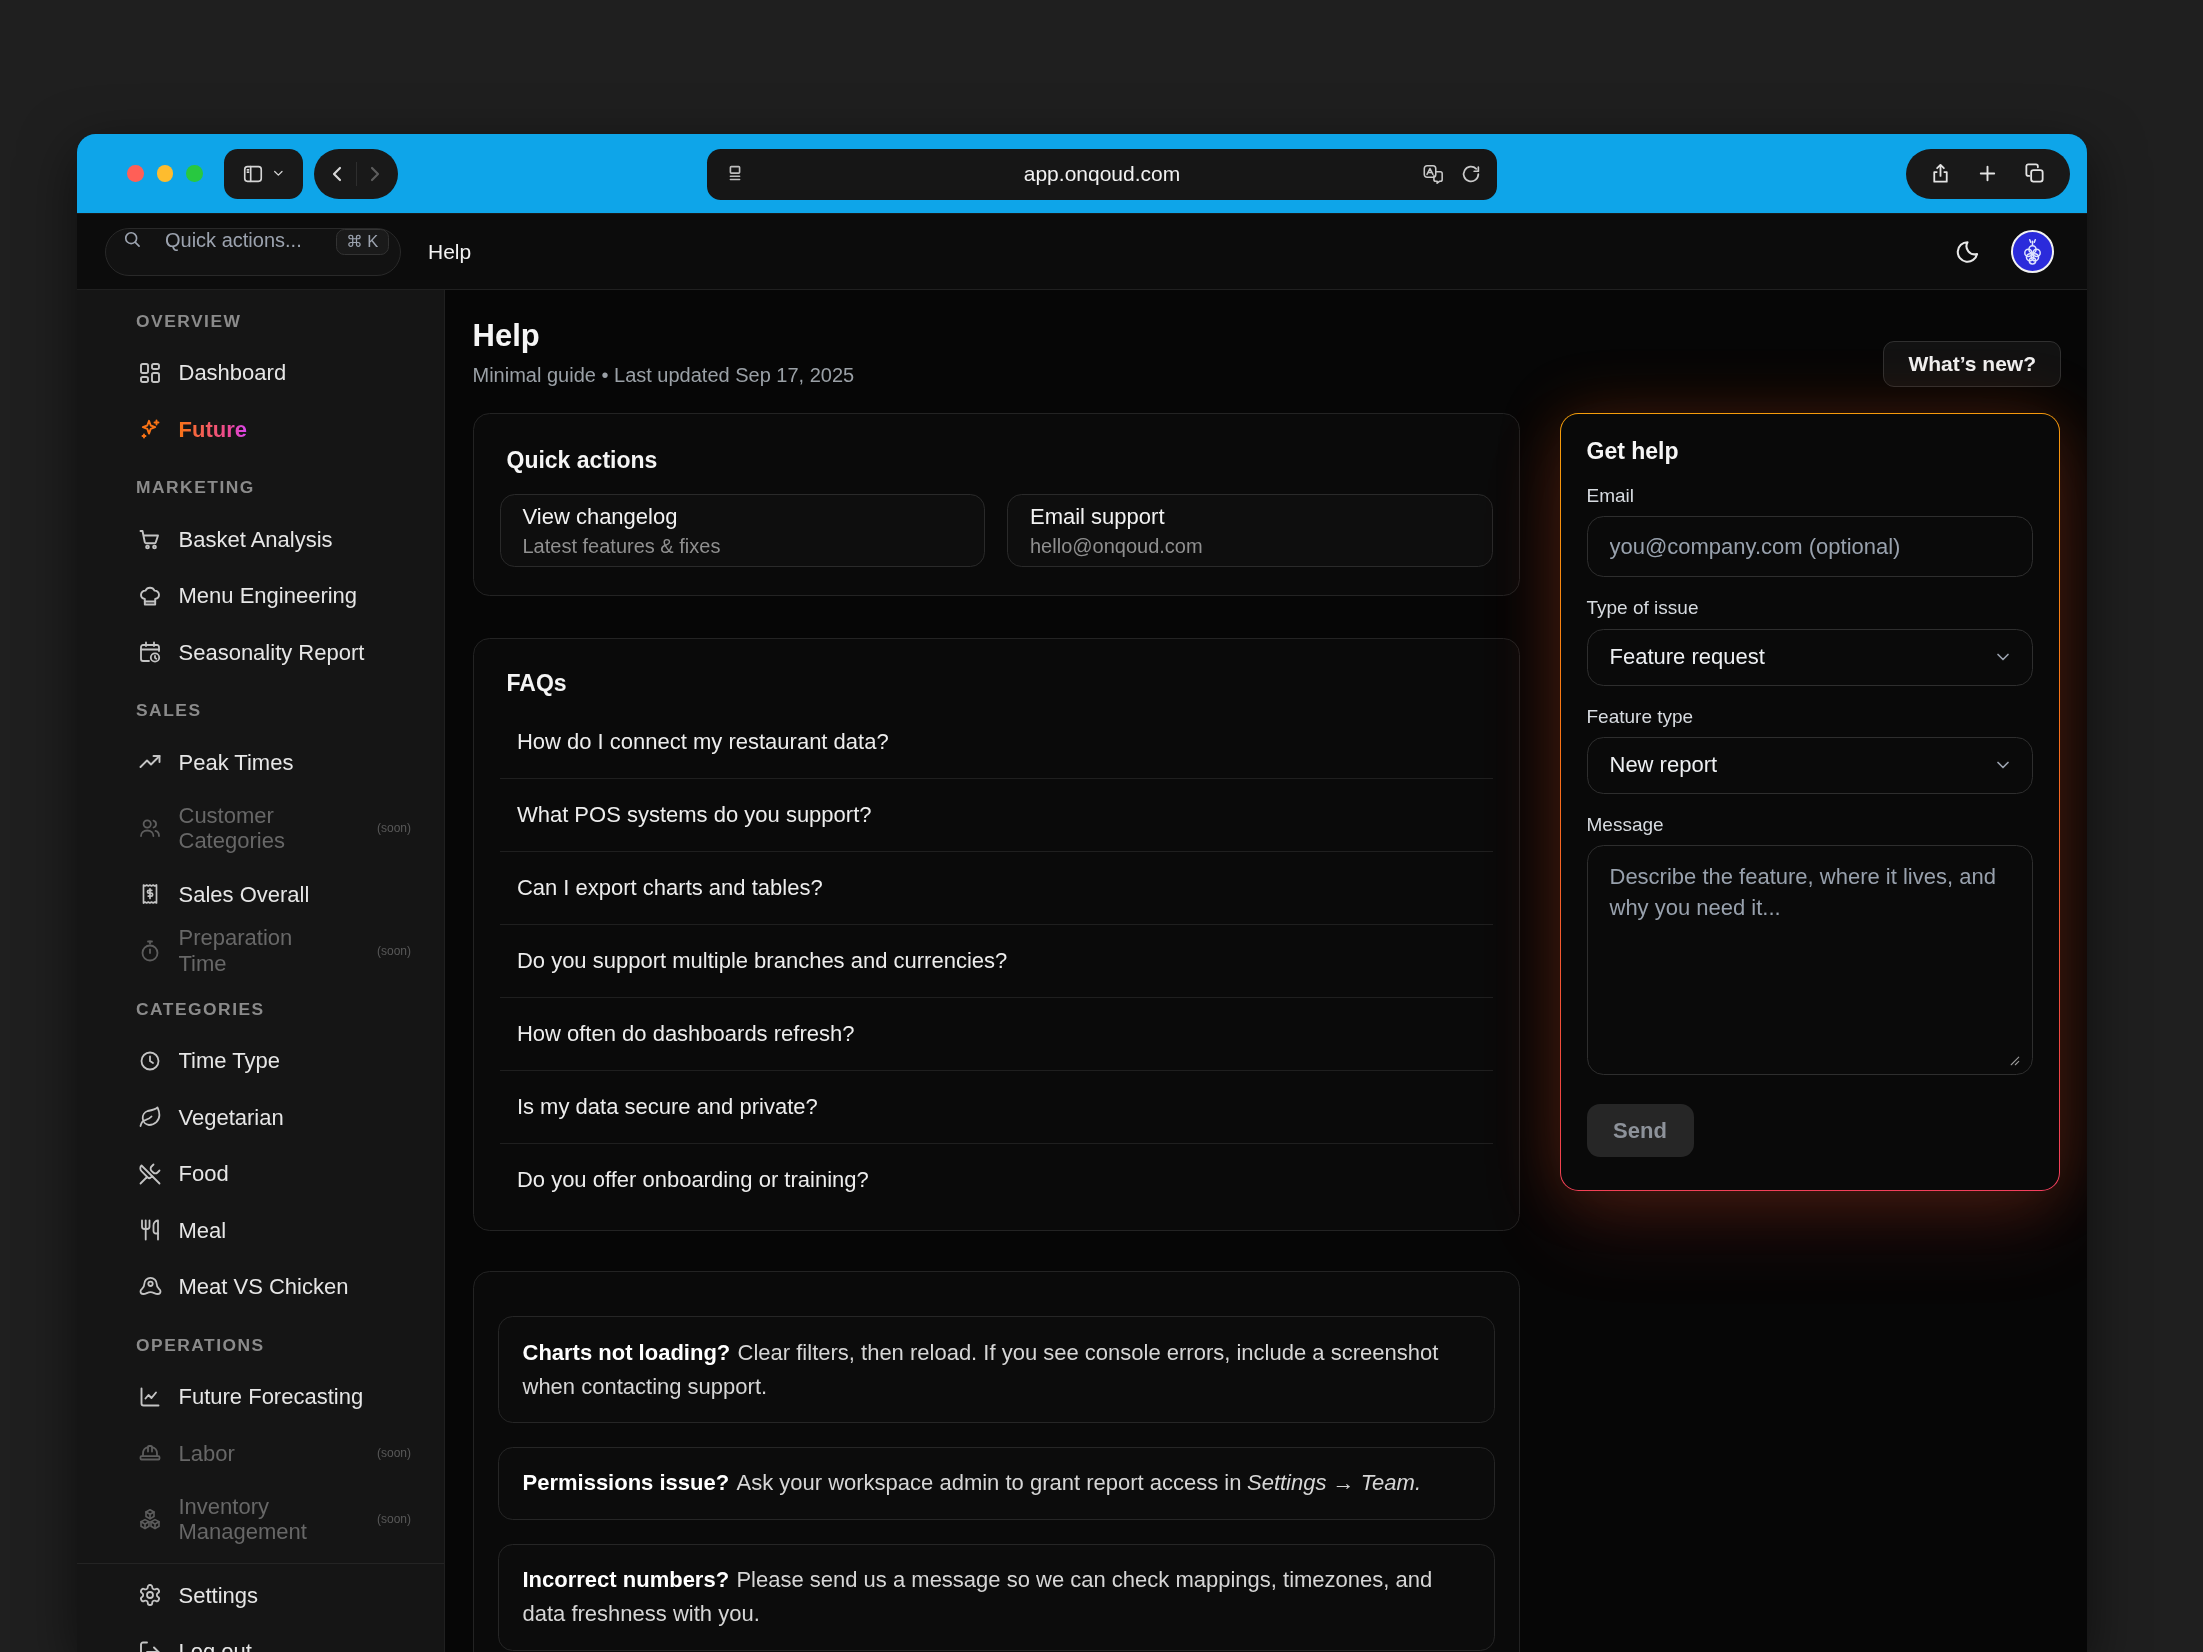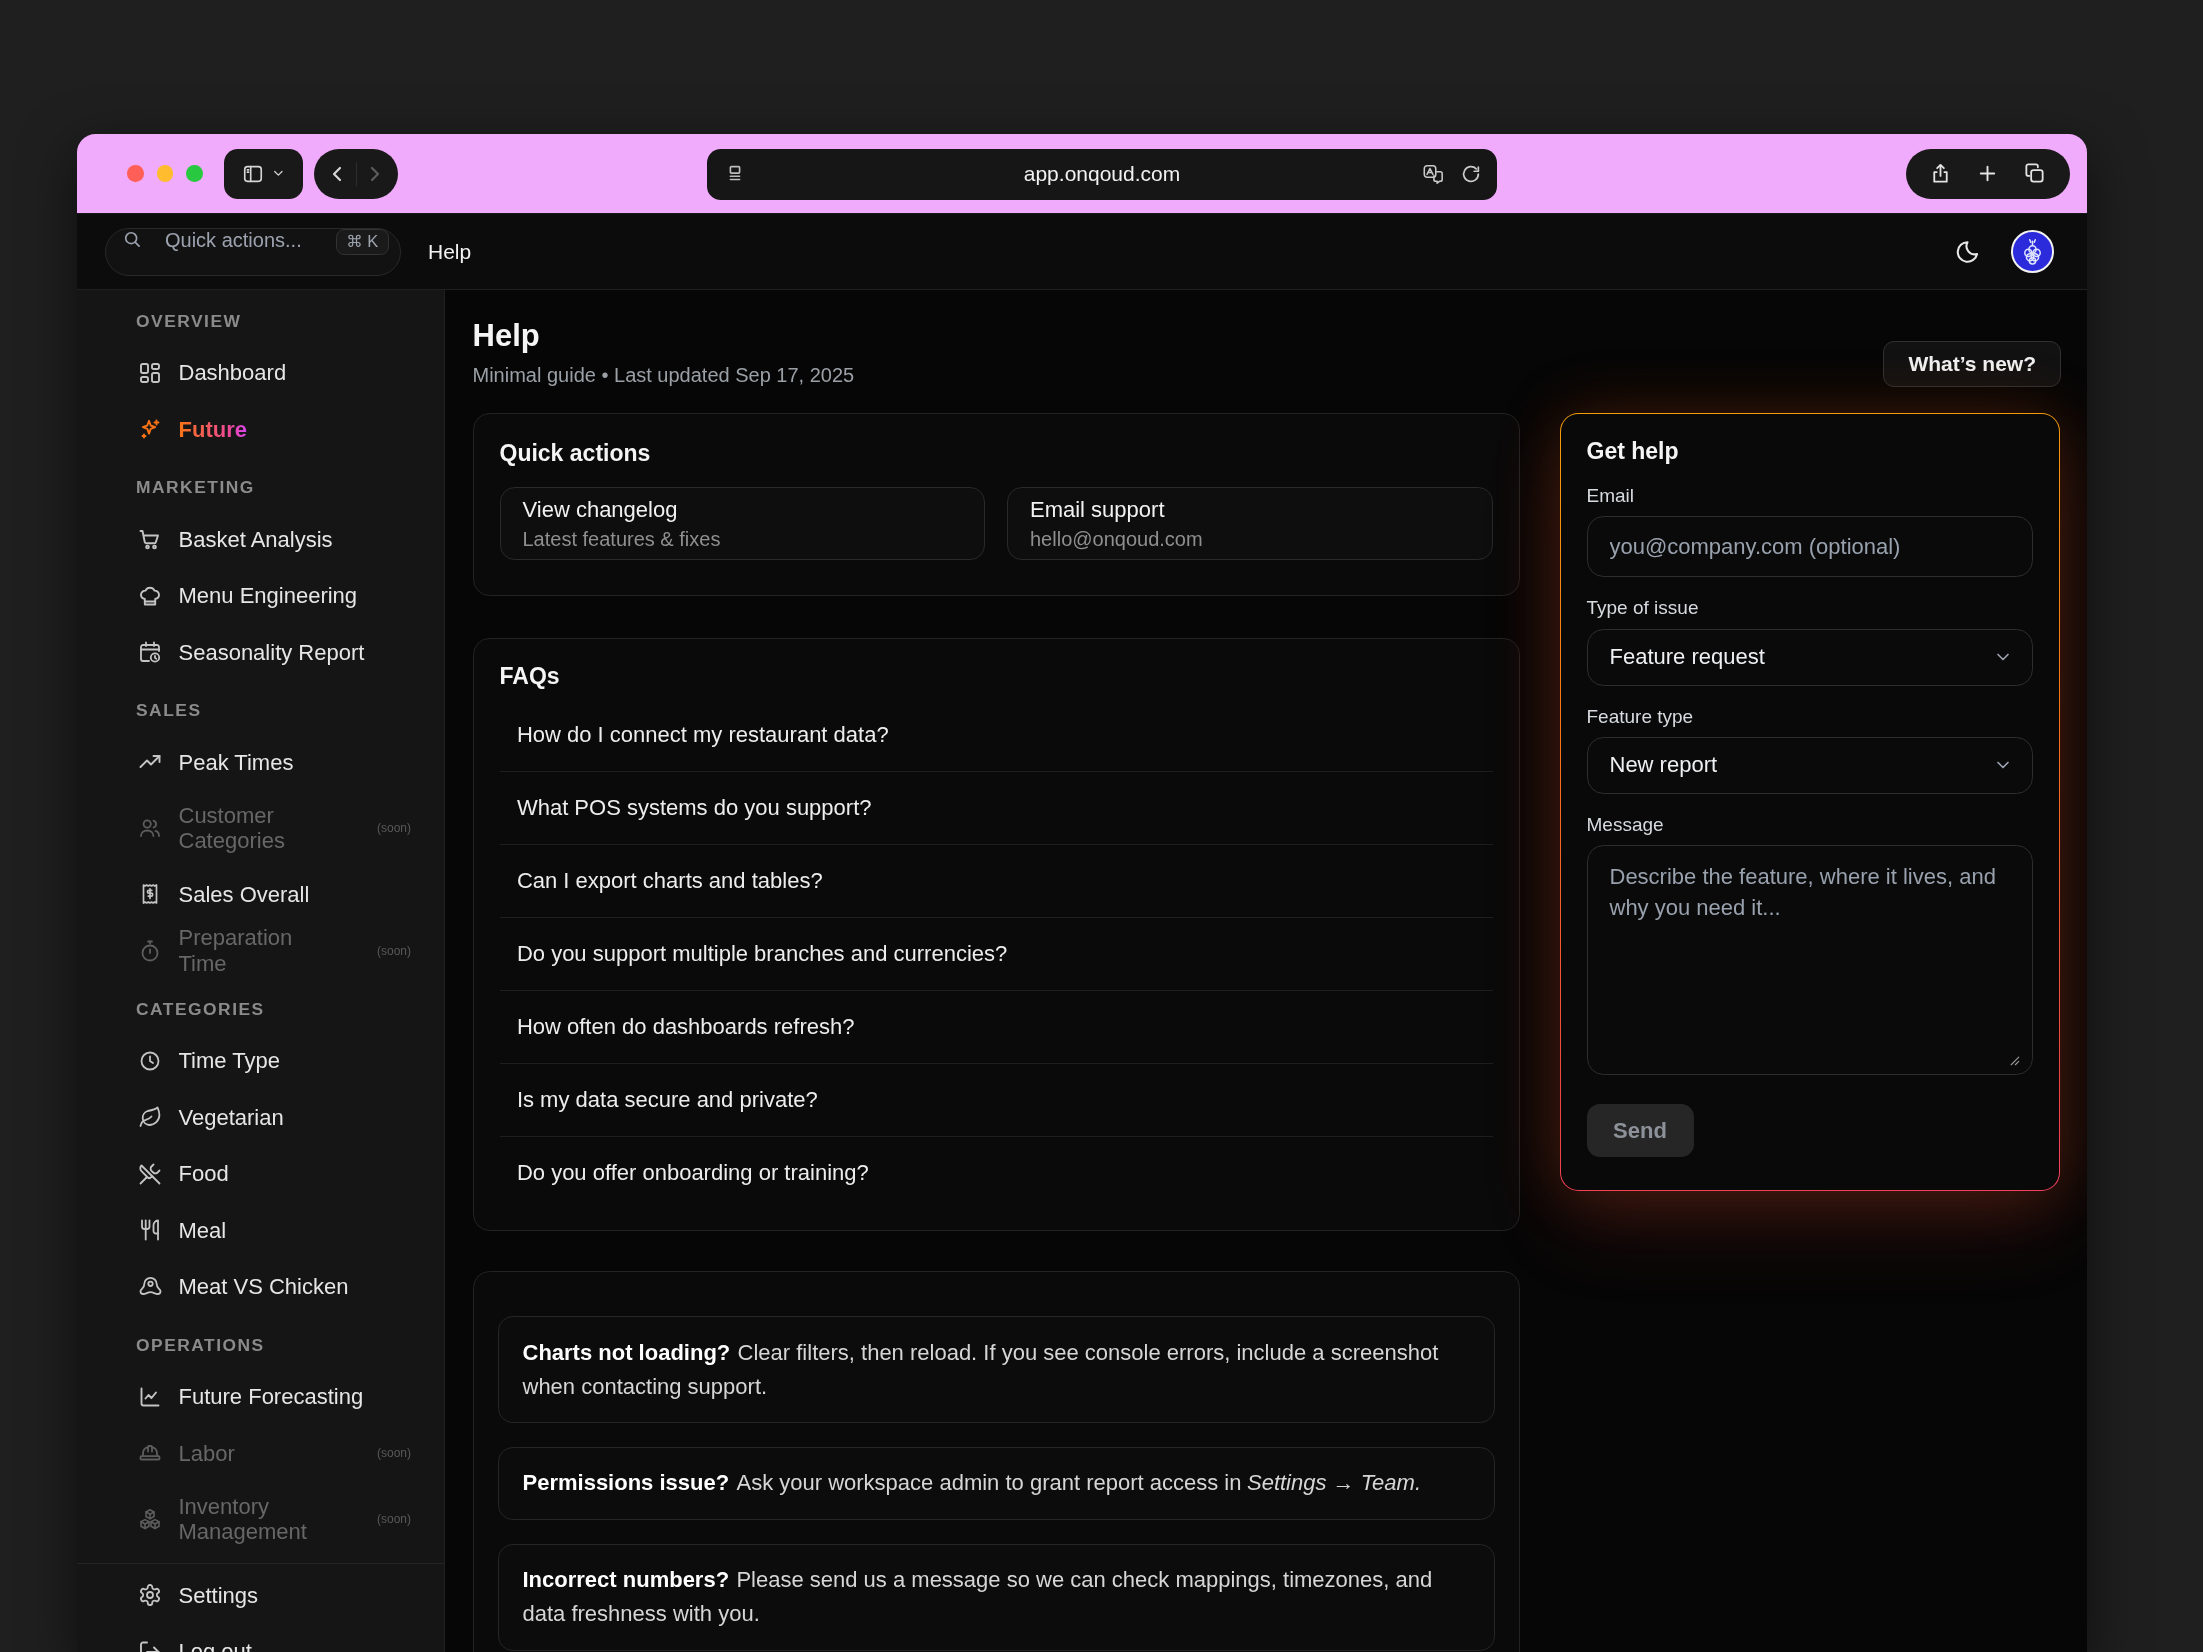--- a/index.html
+++ b/index.html
@@ -2,21 +2,21 @@
 <html style="font-size:14.7px"><head>
 <meta charset="utf-8">
 <style>
   html,body{margin:0;padding:0;width:2204px;height:1653px;overflow:hidden;background:#1f1f1f;
     font-family:"Liberation Sans","DejaVu Sans",sans-serif;-webkit-font-smoothing:antialiased;}
   .stage{position:relative;width:2204px;height:1653px;background:#1f1f1f;}
   
   .window{position:absolute;left:77px;top:134px;width:2010px;height:1519px;background:#060606;
     border-radius:18.4px 18.4px 0 0;overflow:hidden;box-shadow:0 16.5px 55px rgba(0,0,0,.55);}
   
-  .toolbar{position:relative;height:79px;background:#f0abfc;}
+  .toolbar{position:relative;height:79px;background:#0ea5e9;}
   .lights{position:absolute;left:50px;top:31px;display:flex;gap:13px;}
   .light{width:16.5px;height:16.5px;border-radius:50%;}
   .light.r{background:#ff5f57}.light.y{background:#febc2e}.light.g{background:#28c840}
   .tpill{position:absolute;top:14.7px;height:50px;background:#191919;display:flex;align-items:center;justify-content:center;color:#d6d6d6;}
   .pill-toggle{left:147px;width:79px;border-radius:13.8px;gap:7.3px;}
   .pill-nav{left:237px;width:84px;border-radius:25px;gap:0;}
   .pill-nav .sep{width:0.9px;height:24px;background:#2e2e2e;margin:0 6.4px;}
   .pill-nav .fwd{color:#5d5d5d;}
   .urlbar{position:absolute;left:630px;top:14.7px;width:790px;height:51px;background:#161616;border-radius:13.8px;
     display:flex;align-items:center;color:#f1f1f1;}
@@ -64,21 +64,21 @@
   
   .main{flex:1;box-sizing:border-box;padding:0 26px 0 27.5px;overflow:hidden;position:relative;background:#060606;}
   .page-head{padding-top:27px;display:flex;align-items:flex-start;justify-content:space-between;}
   .page-title{margin:0;color:#f5f5f5;font-size:31px;font-weight:700;line-height:37px;}
   .page-sub{margin-top:8.3px;color:#9aa0a6;font-size:20px;line-height:26px;}
   .whats-new{margin-top:24px;height:46px;box-sizing:border-box;padding:0 24px;border:0.9px solid #303030;border-radius:11px;
     background:#121212;color:#f0f0f0;font-size:21px;font-weight:600;display:flex;align-items:center;}
   .content{display:flex;gap:40px;margin-top:25px;}
   .col-left{width:1047px;flex:none;}
   .card{box-sizing:border-box;background:#0a0a0a;border:0.9px solid #232323;border-radius:16.5px;}
-  .card h3{margin:0;color:#f5f5f5;font-size:23px;font-weight:700;}
+  .card h3{margin:7px;color:#f5f5f5;font-size:23px;font-weight:700;}
   .qa-card{height:183px;padding:26px;}
   .qa-row{display:flex;gap:22px;margin-top:20px;}
   .qa-btn{flex:1;height:73px;box-sizing:border-box;border:0.9px solid #2a2a2a;background:#0e0e0e;border-radius:14.7px;
     padding:11px 22px;display:flex;flex-direction:column;justify-content:center;}
   .qa-btn .t{color:#f2f2f2;font-size:22px;font-weight:500;}
   .qa-btn .s{color:#8f8f8f;font-size:20px;margin-top:4.6px;}
   .faq-card{height:593px;margin-top:42px;padding:24px 26px;}
   .faq-list{margin-top:9.2px;}
   .faq-row{height:72px;display:flex;align-items:center;padding-left:17.4px;color:#ededed;font-size:22px;font-weight:500;
     border-bottom:0.9px solid #1f1f1f;}

